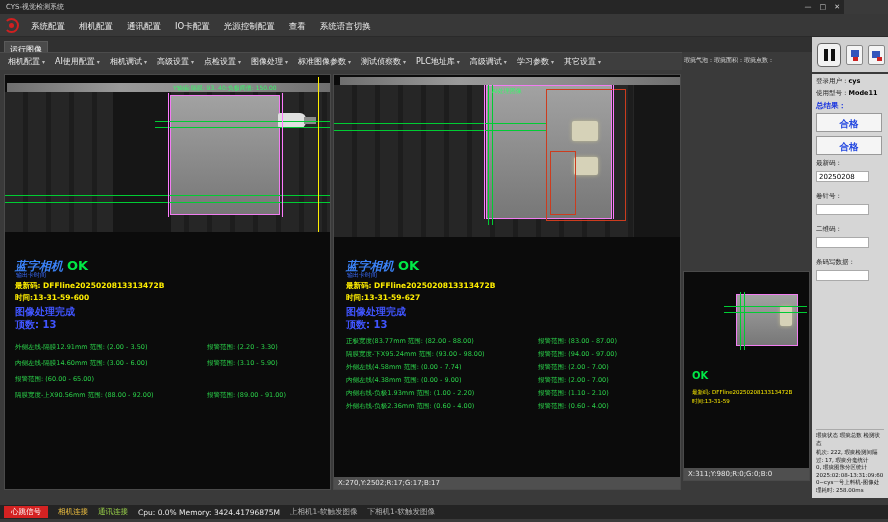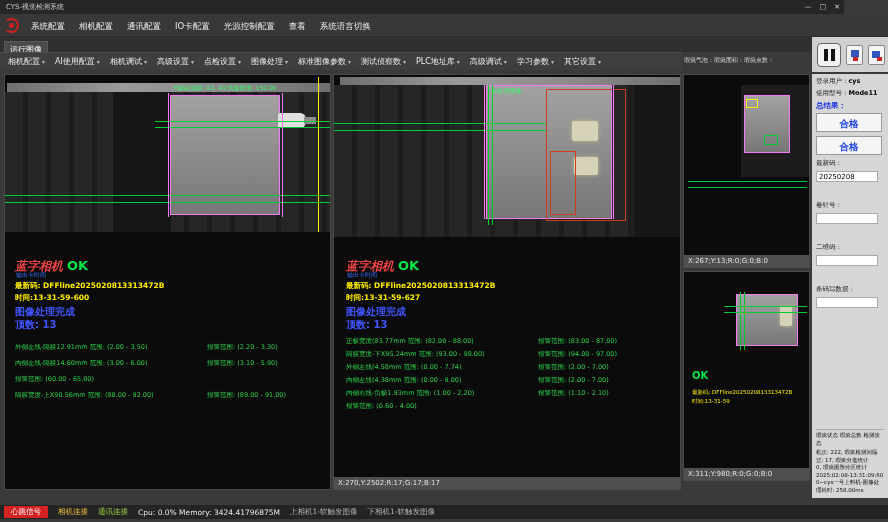--- a/index.html
+++ b/index.html
@@ -58,21 +58,21 @@
   .vl.green { background:#00cc33; }
   .vl.pink { background:#ff7aff; }
   .vl.yellow { background:#ffee00; }
   .rect-red { position:absolute; border:1px solid #cc3c1e; }
   .scene-note { position:absolute; color:#39f569; font-size:6px; white-space:nowrap; }
   .ybox { position:absolute; border:1px solid #ffee00; }
   .gbox { position:absolute; border:1px solid #00cc33; }
 
   
   .res-line { position:absolute; white-space:nowrap; }
-  .res-name { color:#ef4444; font-weight:bold; font-style:italic; font-size:12px; }
+  .res-name { color:#3b82f6; font-weight:bold; font-style:italic; font-size:12px; }
   .res-ok { color:#00e846; font-weight:bold; font-size:13px; margin-left:4px; }
   .res-sub { color:#3a6cff; font-size:6px; }
   .t-yellow { color:#ffee00; font-size:7.5px; font-weight:bold; }
   .t-blue { color:#4055ff; font-size:10px; font-weight:bold; }
   .rows { position:absolute; left:10px; right:4px; }
   .meas-row { display:flex; font-size:6.5px; line-height:16px; white-space:nowrap; }
   .cam-mid .meas-row { line-height:13px; }
   .meas-row .m { width:192px; color:#2bd14a; }
   .meas-row .a { color:#2bd14a; }
   .meas-row.cyan .m { color:#00c8c8; }
@@ -80,21 +80,21 @@
   .ok-small { position:absolute; color:#00e846; font-weight:bold; font-size:10px; }
   .tiny-yellow { position:absolute; color:#ffee00; font-size:5.5px; line-height:8px; white-space:nowrap; }
 
   
   .panel { position:absolute; left:812px; top:74px; width:76px; height:424px; background:#d6d6d6; padding:3px 3px 0 4px; font-size:6.5px; color:#111; }
   .p-row { margin-bottom:3px; line-height:9px; }
   .p-label { color:#222; }
   .p-value { font-weight:bold; color:#000; }
   .p-result-label { color:#1a35e0; font-weight:bold; font-size:7.5px; margin:2px 0; }
   .result-box { width:66px; height:19px; background:#f5f5f5; border:1px solid #9a9a9a; color:#2247e0; font-weight:bold; font-size:9.5px; text-align:center; line-height:19px; margin-bottom:4px; }
-  .p-field { width:62px; height:11px; background:#fff; border:1px solid #aaa; margin:1px 0 19px 0; font-size:7px; line-height:11px; padding-left:2px; color:#000; }
+  .p-field { width:53px; height:11px; background:#fff; border:1px solid #aaa; margin:1px 0 10px 0; font-size:7px; line-height:11px; padding-left:2px; color:#000; }
   .p-stats { position:absolute; left:4px; bottom:4px; width:68px; font-size:5.5px; line-height:7.5px; color:#101010; }
   .p-stats .hdr { border-top:1px solid #aaa; padding-top:2px; margin-bottom:2px; }
   .p-stats div { word-break:break-all; }
 
   
   .statusbar { position:absolute; left:0; top:505px; width:888px; height:14px; background:#242424; display:flex; align-items:center; gap:10px; padding-left:4px; font-size:7.5px; }
   .chip-red { background:#d42222; color:#fff; padding:1px 7px; font-size:7.5px; }
   .st-cam { color:#f0c040; }
   .st-comm { color:#9ad24a; }
   .st-cpu { color:#e8e8e8; }
@@ -291,36 +291,28 @@
           <span class="m">内侧左线(4.38mm 范围: (0.00 - 9.00)</span>
           <span class="a">报警范围: (2.00 - 7.00)</span>
         </div>
 
         <div class="meas-row green">
           <span class="m">内侧右线-负极1.93mm 范围: (1.00 - 2.20)</span>
           <span class="a">报警范围: (1.10 - 2.10)</span>
         </div>
 
         <div class="meas-row green">
+          <span class="m">外侧右线-负极2.36mm 范围: (0.60 - 4.00)</span>
           <span class="a">报警范围: (0.60 - 4.00)</span>
         </div>
       </div>
 
     <div class="cam-status">X:270,Y:2502;R:17;G:17;B:17</div>
   </div>
 
-  <div class="cam cam-sm-top">
-    <div class="machine-dark" style="left:57px;top:10px;width:70px;height:92px;background:#1c1c1c;"></div>
-    <div class="product" style="left:60px;top:20px;width:46px;height:58px;"></div>
-    <div class="ybox" style="left:62px;top:24px;width:12px;height:9px;"></div>
-    <div class="gbox" style="left:80px;top:60px;width:14px;height:10px;"></div>
-    <div class="hl" style="left:4px;top:106px;width:119px;"></div>
-    <div class="hl" style="left:4px;top:112px;width:119px;"></div>
-    <div class="cam-status">X:267;Y:13;R:0;G:0;B:0</div>
-  </div>
 
   <div class="cam cam-sm-bot">
     <div class="product" style="left:52px;top:22px;width:62px;height:52px;"></div>
     <div class="lamp" style="left:96px;top:34px;width:12px;height:20px;"></div>
     <div class="vl green" style="left:56px;top:20px;height:58px;"></div>
     <div class="vl green" style="left:60px;top:20px;height:58px;"></div>
     <div class="hl" style="left:40px;top:34px;width:83px;"></div>
     <div class="hl" style="left:40px;top:40px;width:83px;"></div>
     <div class="ok-small" style="left:8px;top:98px;">OK</div>
     <div class="tiny-yellow" style="left:8px;top:116px;">最新码: DFFline2025020813313472B</div>

